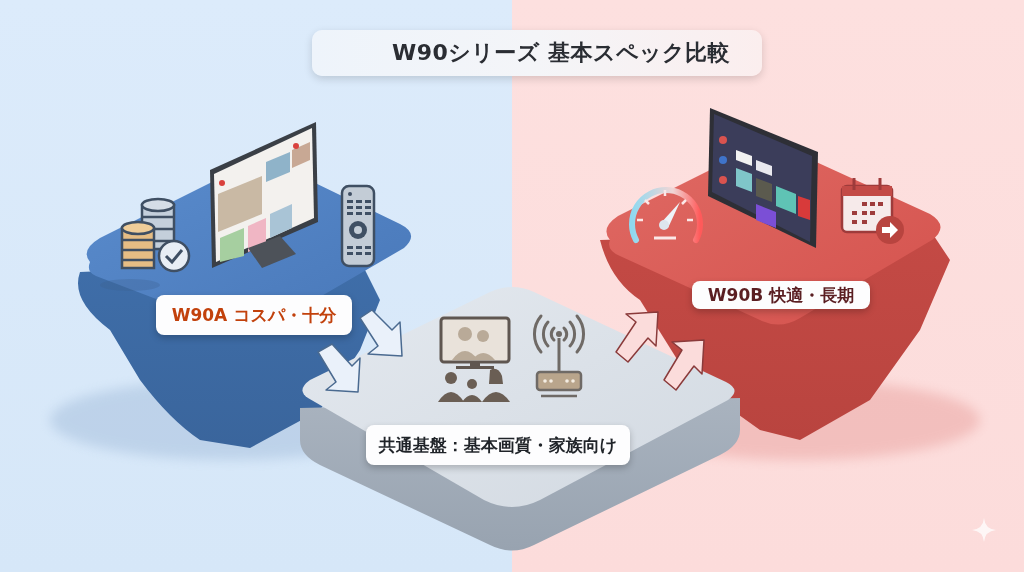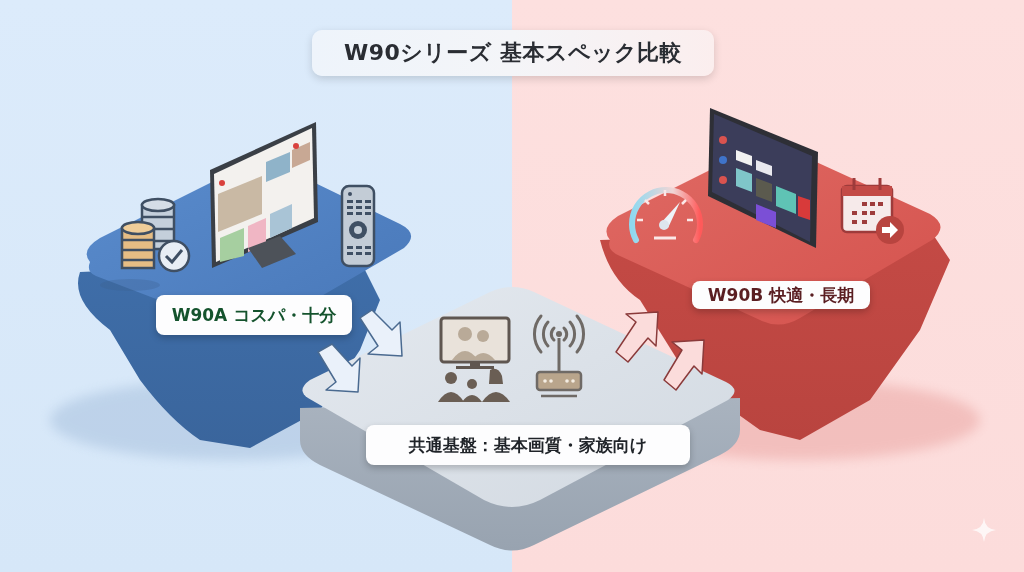--- a/index.html
+++ b/index.html
@@ -5,29 +5,29 @@
   html, body { margin:0; padding:0; }
   body { width:1024px; height:572px; overflow:hidden; position:relative;
     font-family: "DejaVu Sans", "Liberation Sans", sans-serif; }
   .bg { position:absolute; inset:0; display:flex; }
   .bg-left { width:512px; height:100%; background:linear-gradient(180deg,#dcebfb 0%,#d6e7f8 100%); }
   .bg-right { width:512px; height:100%; background:linear-gradient(180deg,#fde0df 0%,#fcdcdb 100%); }
   .title-box { position:absolute; left:312px; top:30px; width:402px; height:46px;
     background:linear-gradient(90deg,#eef4fb 0%,#f4f5f8 50%,#fbeeee 100%);
     border-radius:10px; box-shadow:0 3px 8px rgba(0,0,0,0.15);
     display:flex; align-items:center; justify-content:center;
-    font-weight:bold; font-size:22px; color:#2a2d33; letter-spacing:0.5px; }
+    font-weight:bold; font-size:22px; color:#2a2d33; letter-spacing:0.5px;padding-left:48px; }
   .scene { position:absolute; inset:0; }
   .label { position:absolute; background:#fdfdfe; border-radius:8px;
     box-shadow:0 3px 7px rgba(0,0,0,0.22);
     display:flex; align-items:center; justify-content:center;
     font-weight:bold; font-size:17px; }
-  .label-a { left:156px; top:295px; width:196px; height:40px; color:#14532d; }
+  .label-a { left:156px; top:295px; width:196px; height:40px; color:#c2410c; }
   .label-b { left:692px; top:281px; width:178px; height:28px; color:#5a1e22; }
-  .label-c { left:366px; top:425px; width:324px; height:40px; color:#1f2328; }
+  .label-c { left:366px; top:425px; width:264px; height:40px; color:#1f2328; }
   .sparkle { position:absolute; left:972px; top:518px; width:24px; height:24px; }
 </style>
 </head>
 <body>
 
 <div class="bg">
   <div class="bg-left"></div>
   <div class="bg-right"></div>
 </div>
 

